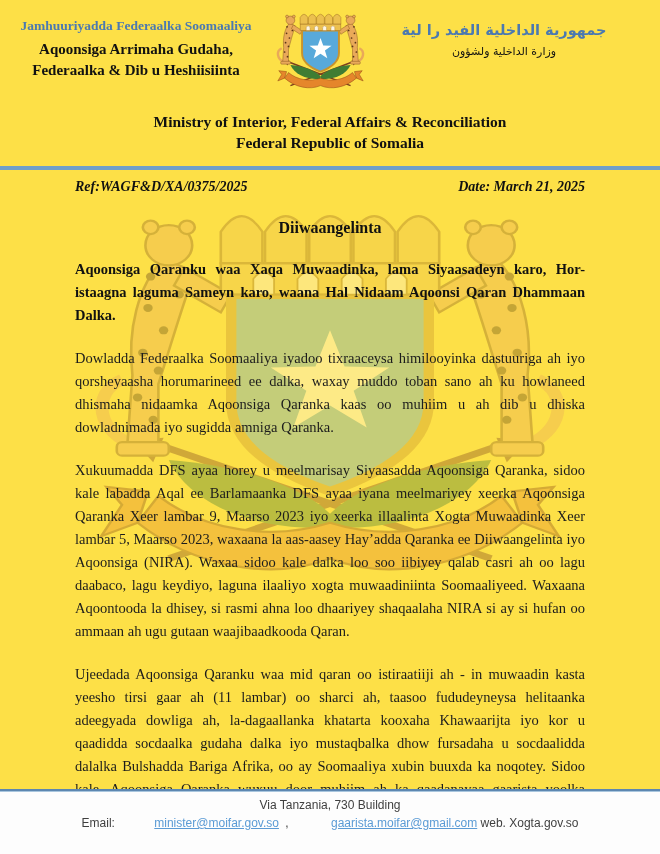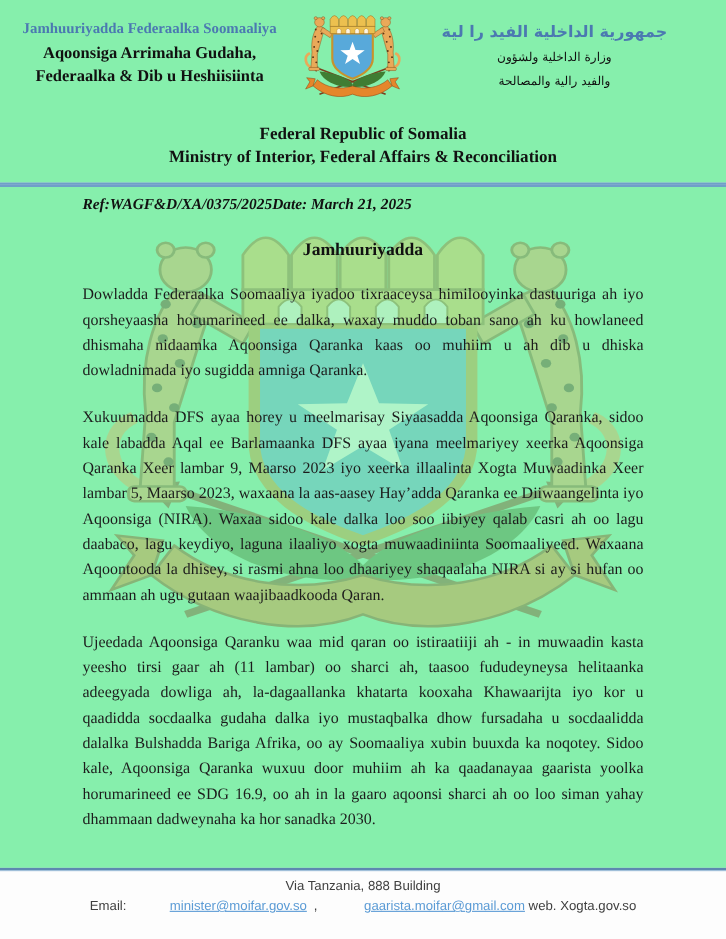--- a/index.html
+++ b/index.html
@@ -1,19 +1,19 @@
 <!DOCTYPE html>
 <html lang="en"><head>
 <meta charset="utf-8">
 <style>
   * { margin:0; padding:0; box-sizing:border-box; }
   html,body { background:#ffffff; }
   .page {
     position:relative; width:660px; height:854px; margin:0 auto;
-    background:#86efac; overflow:hidden;
+    background:#fde047; overflow:hidden;
     font-family:"Liberation Serif","DejaVu Serif",serif; color:#1c1c1c;
   }
   
   .watermark {
     position:absolute; left:70px; top:196px; width:520px; height:470px;
     opacity:0.34; z-index:0; pointer-events:none;
   }
   .watermark svg { width:100%; height:100%; }
   .content { position:relative; z-index:1; }
   
@@ -25,21 +25,21 @@
   .emblem-box svg { width:97px; height:98px; }
   .org-arabic { width:270px; text-align:center; direction:rtl; padding-top:12px;
                 font-family:"DejaVu Sans",sans-serif; }
   .org-arabic .l1 { color:#4b79b1; font-weight:bold; font-size:14.5px; margin-bottom:3px; }
   .org-arabic .l2, .org-arabic .l3 { font-size:11px; line-height:22px; color:#111; }
   .title-block { text-align:center; margin-top:3px; font-weight:bold; font-size:15.5px; line-height:21px; color:#111; }
   
   .rule-top { margin-top:13px; height:3px; background:#c9dcec;
               border-top:2px solid #6f9fc8; border-bottom:2px solid #6f9fc8; }
   
-  .ref-row { display:flex; margin:9px 75px 0 75px;
+  .ref-row { display:flex; justify-content:space-between; margin:9px 75px 0 75px;
              font-weight:bold; font-style:italic; font-size:14px; color:#111; }
   
   .main { margin:0 75px; }
   .doc-heading { text-align:center; font-size:16px; font-weight:bold; margin-top:24px; color:#111; }
   .lead { font-weight:bold; margin-top:21px; font-size:14.5px; line-height:23px; text-align:justify; color:#111; }
   .body-para { margin-top:20px; font-size:14.5px; line-height:23px; text-align:justify; color:#1c1c1c; }
   
   .footer { position:absolute; left:0; bottom:0; width:660px; height:65px; z-index:1; background:#fdfdfd; }
   .footer-rule { border-top:2px solid #5d87b0; height:3px; background:#a9c6de; }
   .footer-text { text-align:center; font-family:"Liberation Sans","DejaVu Sans",sans-serif;
@@ -143,48 +143,48 @@
         <div class="l3">Federaalka &amp; Dib u Heshiisiinta</div>
       </div>
       <div class="emblem-box">
         <svg viewBox="0 0 200 210" preserveAspectRatio="none">
             <use href="#emblem"></use>
           </svg>
       </div>
       <div class="org-arabic" lang="ar">
         <div class="l1">جمهورية الداخلية الفيد را لية</div>
         <div class="l2">وزارة الداخلية ولشؤون</div>
-        <div class="l3">والفيد رالية والمصالحة</div>
       </div>
     </header>
 
     <div class="title-block">
+      <div>Ministry of Interior, Federal Affairs &amp; Reconciliation</div>
       <div>Federal Republic of Somalia</div>
-      <div>Ministry of Interior, Federal Affairs &amp; Reconciliation</div>
     </div>
 
     <div class="rule-top"></div>
 
     <div class="ref-row">
       <span>Ref:WAGF&amp;D/XA/0375/2025</span>
       <span>Date: March 21, 2025</span>
     </div>
 
     <main class="main">
-      <div class="doc-heading">Jamhuuriyadda</div>
+      <div class="doc-heading">Diiwaangelinta</div>
+      <p class="lead">Aqoonsiga Qaranku waa Xaqa Muwaadinka, lama Siyaasadeyn karo, Hor-istaagna laguma Sameyn karo, waana Hal Nidaam Aqoonsi Qaran Dhammaan Dalka.</p>
       <p class="body-para">Dowladda Federaalka Soomaaliya iyadoo tixraaceysa himilooyinka dastuuriga ah iyo qorsheyaasha horumarineed ee dalka, waxay muddo toban sano ah ku howlaneed dhismaha nidaamka Aqoonsiga Qaranka kaas oo muhiim u ah dib u dhiska dowladnimada iyo sugidda amniga Qaranka.</p>
       <p class="body-para">Xukuumadda DFS ayaa horey u meelmarisay Siyaasadda Aqoonsiga Qaranka, sidoo kale labadda Aqal ee Barlamaanka DFS ayaa iyana meelmariyey xeerka Aqoonsiga Qaranka Xeer lambar 9, Maarso 2023 iyo xeerka illaalinta Xogta Muwaadinka Xeer lambar 5, Maarso 2023, waxaana la aas-aasey Hay’adda Qaranka ee Diiwaangelinta iyo Aqoonsiga (NIRA). Waxaa sidoo kale dalka loo soo iibiyey qalab casri ah oo lagu daabaco, lagu keydiyo, laguna ilaaliyo xogta muwaadiniinta Soomaaliyeed. Waxaana Aqoontooda la dhisey, si rasmi ahna loo dhaariyey shaqaalaha NIRA si ay si hufan oo ammaan ah ugu gutaan waajibaadkooda Qaran.</p>
       <p class="body-para">Ujeedada Aqoonsiga Qaranku waa mid qaran oo istiraatiiji ah - in muwaadin kasta yeesho tirsi gaar ah (11 lambar) oo sharci ah, taasoo fududeyneysa helitaanka adeegyada dowliga ah, la-dagaallanka khatarta kooxaha Khawaarijta iyo kor u qaadidda socdaalka gudaha dalka iyo mustaqbalka dhow fursadaha u socdaalidda dalalka Bulshadda Bariga Afrika, oo ay Soomaaliya xubin buuxda ka noqotey. Sidoo kale, Aqoonsiga Qaranka wuxuu door muhiim ah ka qaadanayaa gaarista yoolka horumarineed ee SDG 16.9, oo ah in la gaaro aqoonsi sharci ah oo loo siman yahay dhammaan dadweynaha ka hor sanadka 2030.</p>
     </main>
   </div>
 
   <footer class="footer">
     <div class="footer-rule"></div>
     <div class="footer-text">
-      <div>Via Tanzania, 888 Building</div>
+      <div>Via Tanzania, 730 Building</div>
       <div>
         <span>Email:</span>
         <a>minister@moifar.gov.so</a>
         <span class="sep">,</span>
         <a>gaarista.moifar@gmail.com</a>
         <span>web. Xogta.gov.so</span>
       </div>
     </div>
   </footer>
 

